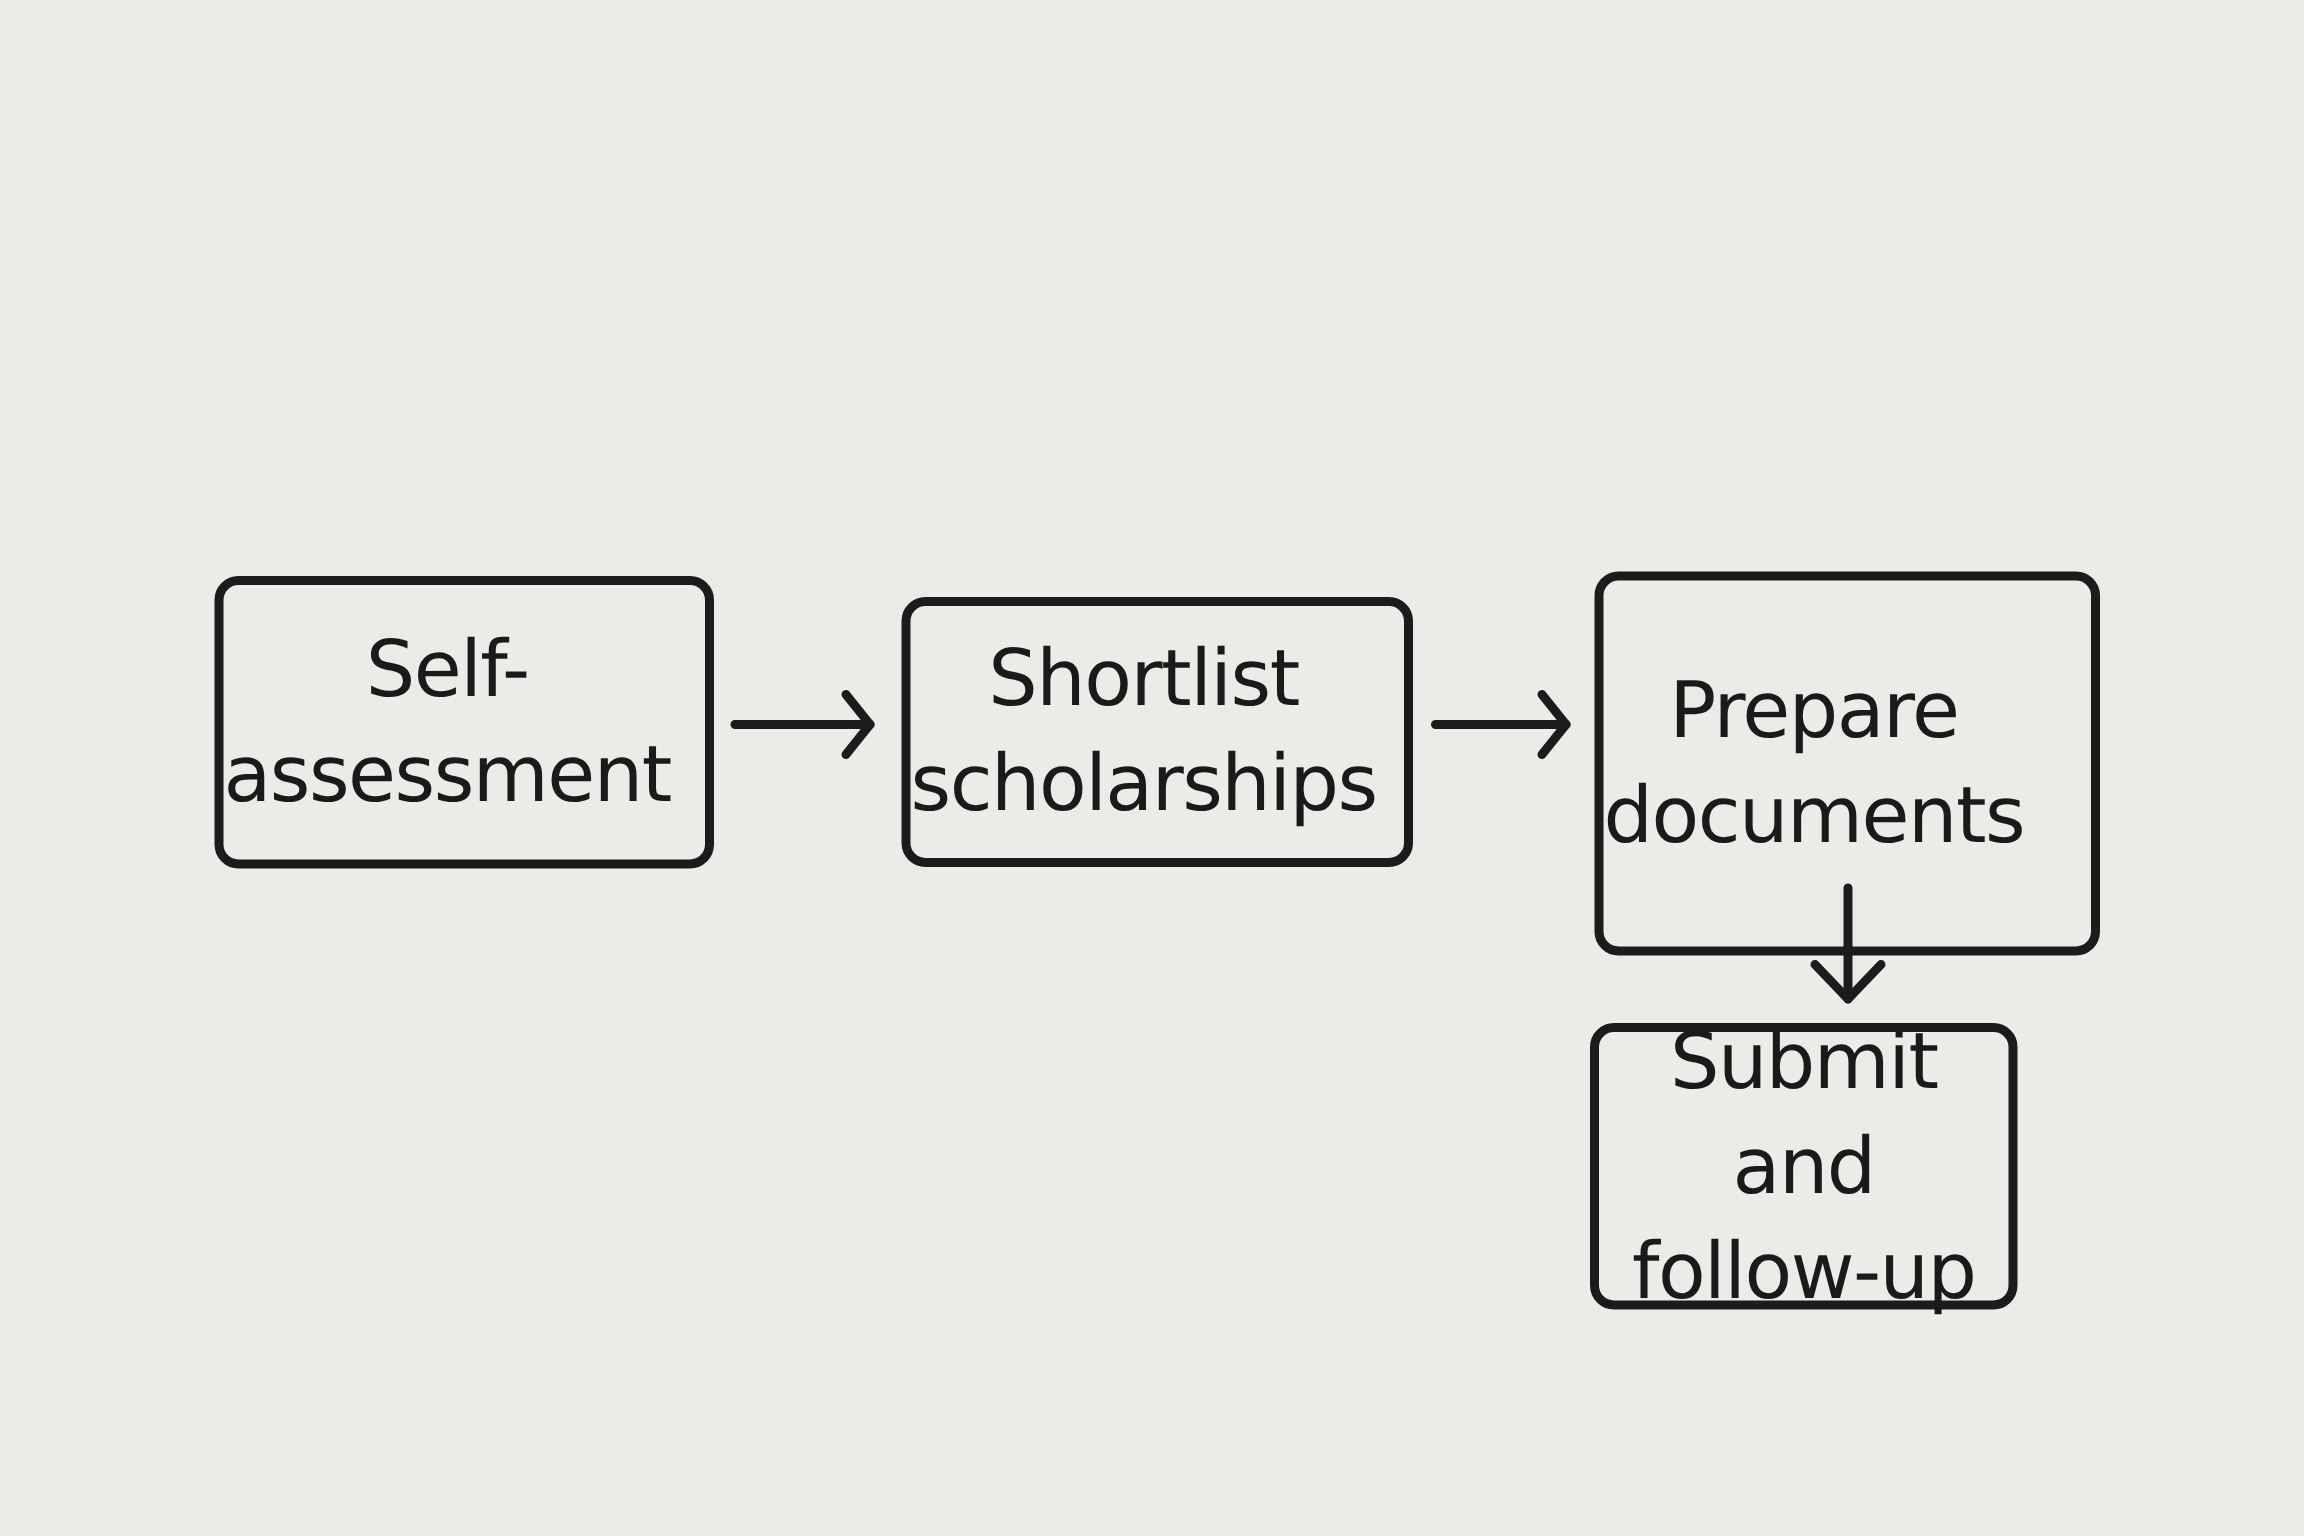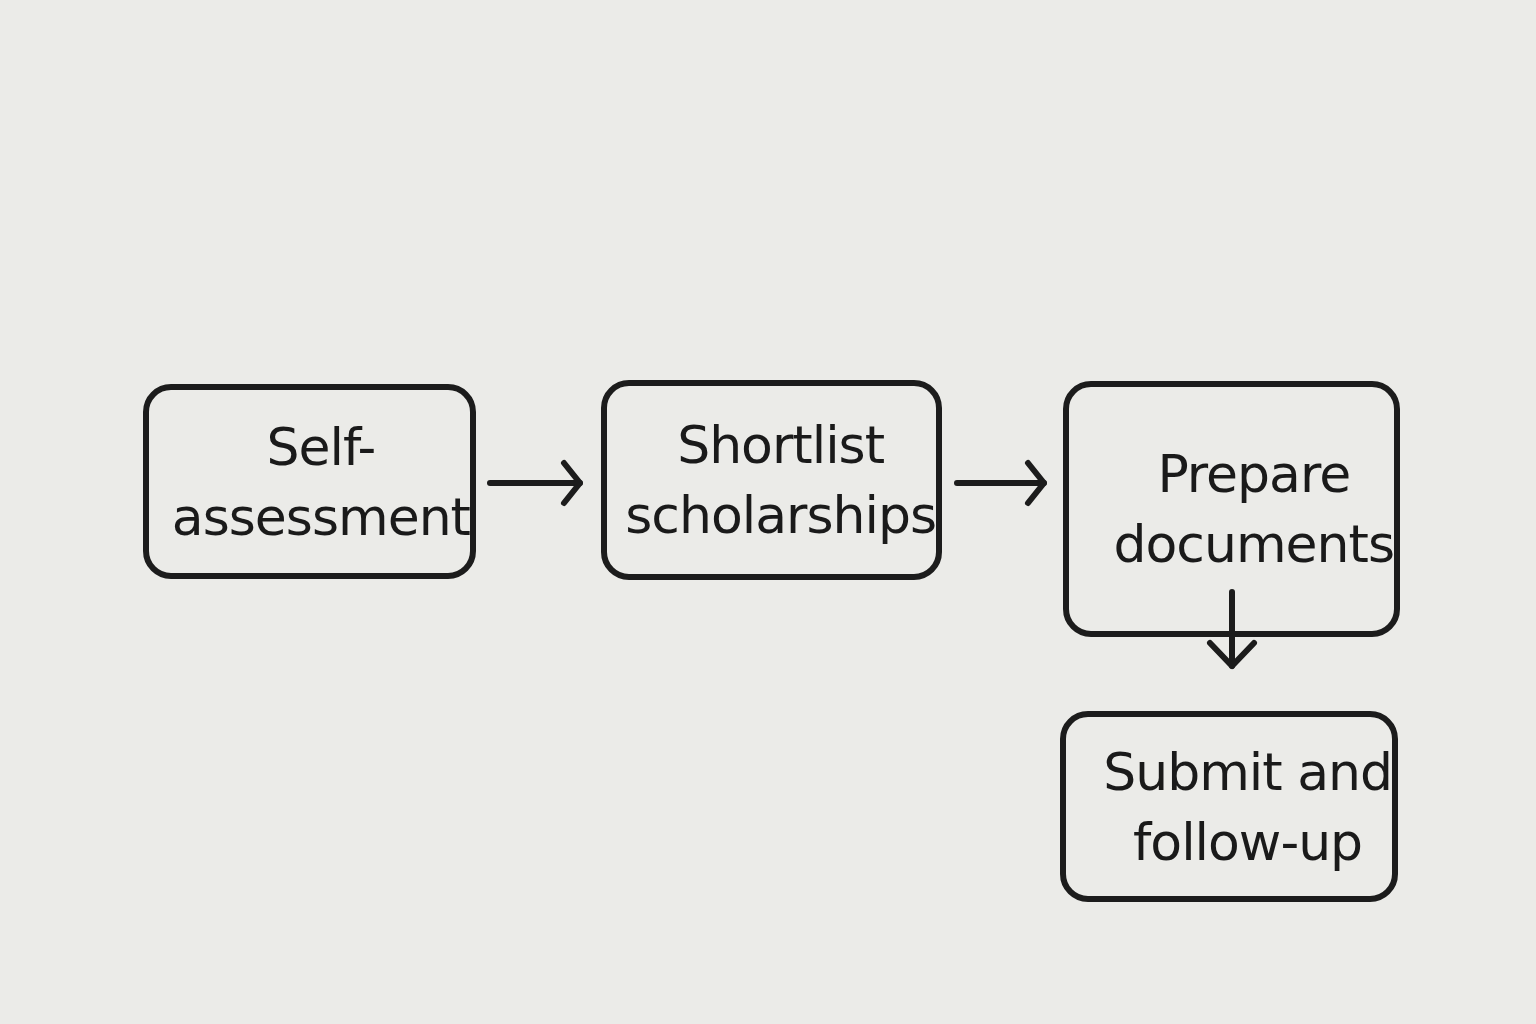--- a/index.html
+++ b/index.html
@@ -4,49 +4,49 @@
 <style>
   html, body { margin: 0; padding: 0; }
   body {
     width: 1536px; height: 1024px; position: relative; overflow: hidden;
     background: #ebebe8;
     font-family: "DejaVu Sans", sans-serif;
     color: #1a1a1a;
   }
   .node {
     position: absolute; box-sizing: border-box;
-    border: 6px solid #1c1c1c; border-radius: 28px;
-    display: flex; align-items: center; justify-content: flex-end;
+    border: 6px solid #1c1c1c; border-radius: 16px;
+    display: flex; align-items: center; justify-content: flex-start;
     text-align: center;
   }
   .node span {
     font-size: 52px; line-height: 70px; letter-spacing: -1px;
     font-weight: 500; white-space: pre-line;
   }
   svg.arrows { position: absolute; left: 0; top: 0; }
 </style>
 </head>
 <body>
 
 <div class="node" style="left:143px; top:384px; width:333px; height:195px;">
   <span>Self-
 assessment</span>
 </div>
 
-<div class="node" style="left:601px; top:380px; width:341px; height:200px;">
+<div class="node" style="left:601px; top:398px; width:341px; height:180px;">
   <span>Shortlist
 scholarships</span>
 </div>
 
 <div class="node" style="left:1063px; top:381px; width:337px; height:256px;">
   <span>Prepare
 documents</span>
 </div>
 
-<div class="node" style="left:1060px; top:682px; width:338px; height:191px;margin-top:29px;">
+<div class="node" style="left:1060px; top:682px; width:285px; height:191px;">
   <span>Submit and
 follow-up</span>
 </div>
 
 <svg class="arrows" width="1536" height="1024">
   <g stroke="#1c1c1c" stroke-width="6" fill="none" stroke-linecap="round" stroke-linejoin="round">
     <g>
       <line x1="490" y1="483" x2="580" y2="483"></line>
       <polyline points="564,463 580,483 564,503"></polyline>
     </g>

